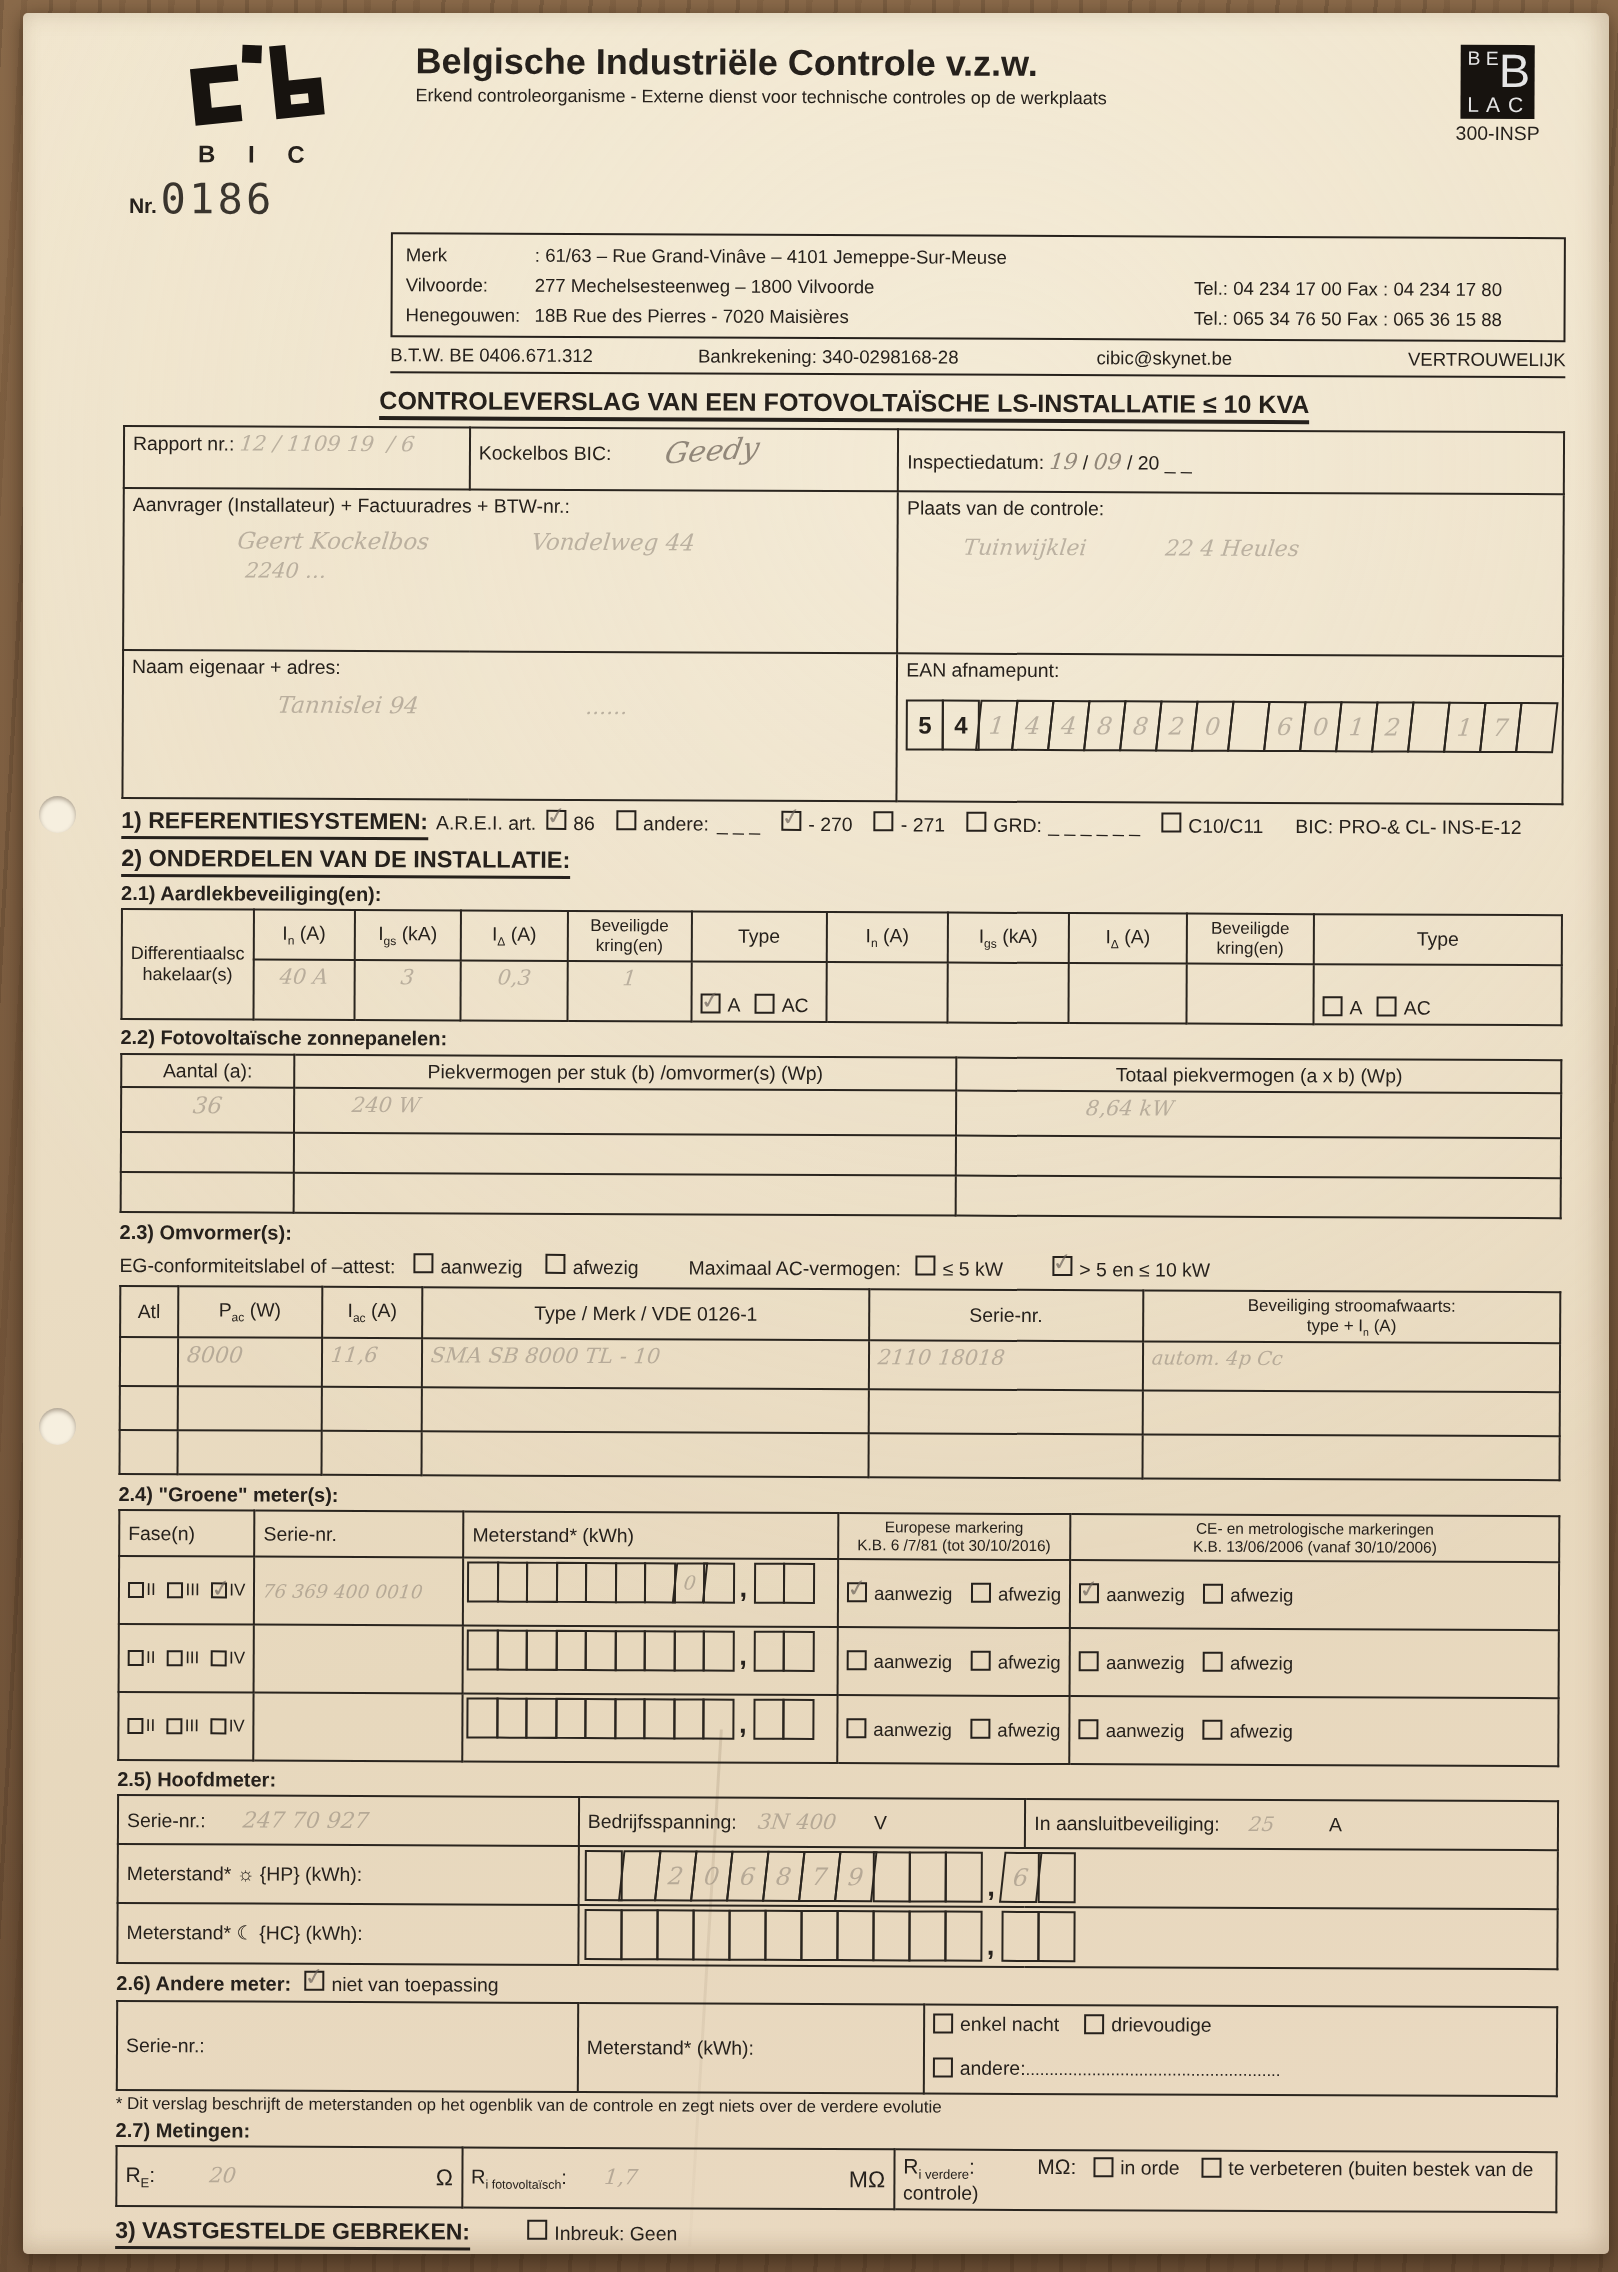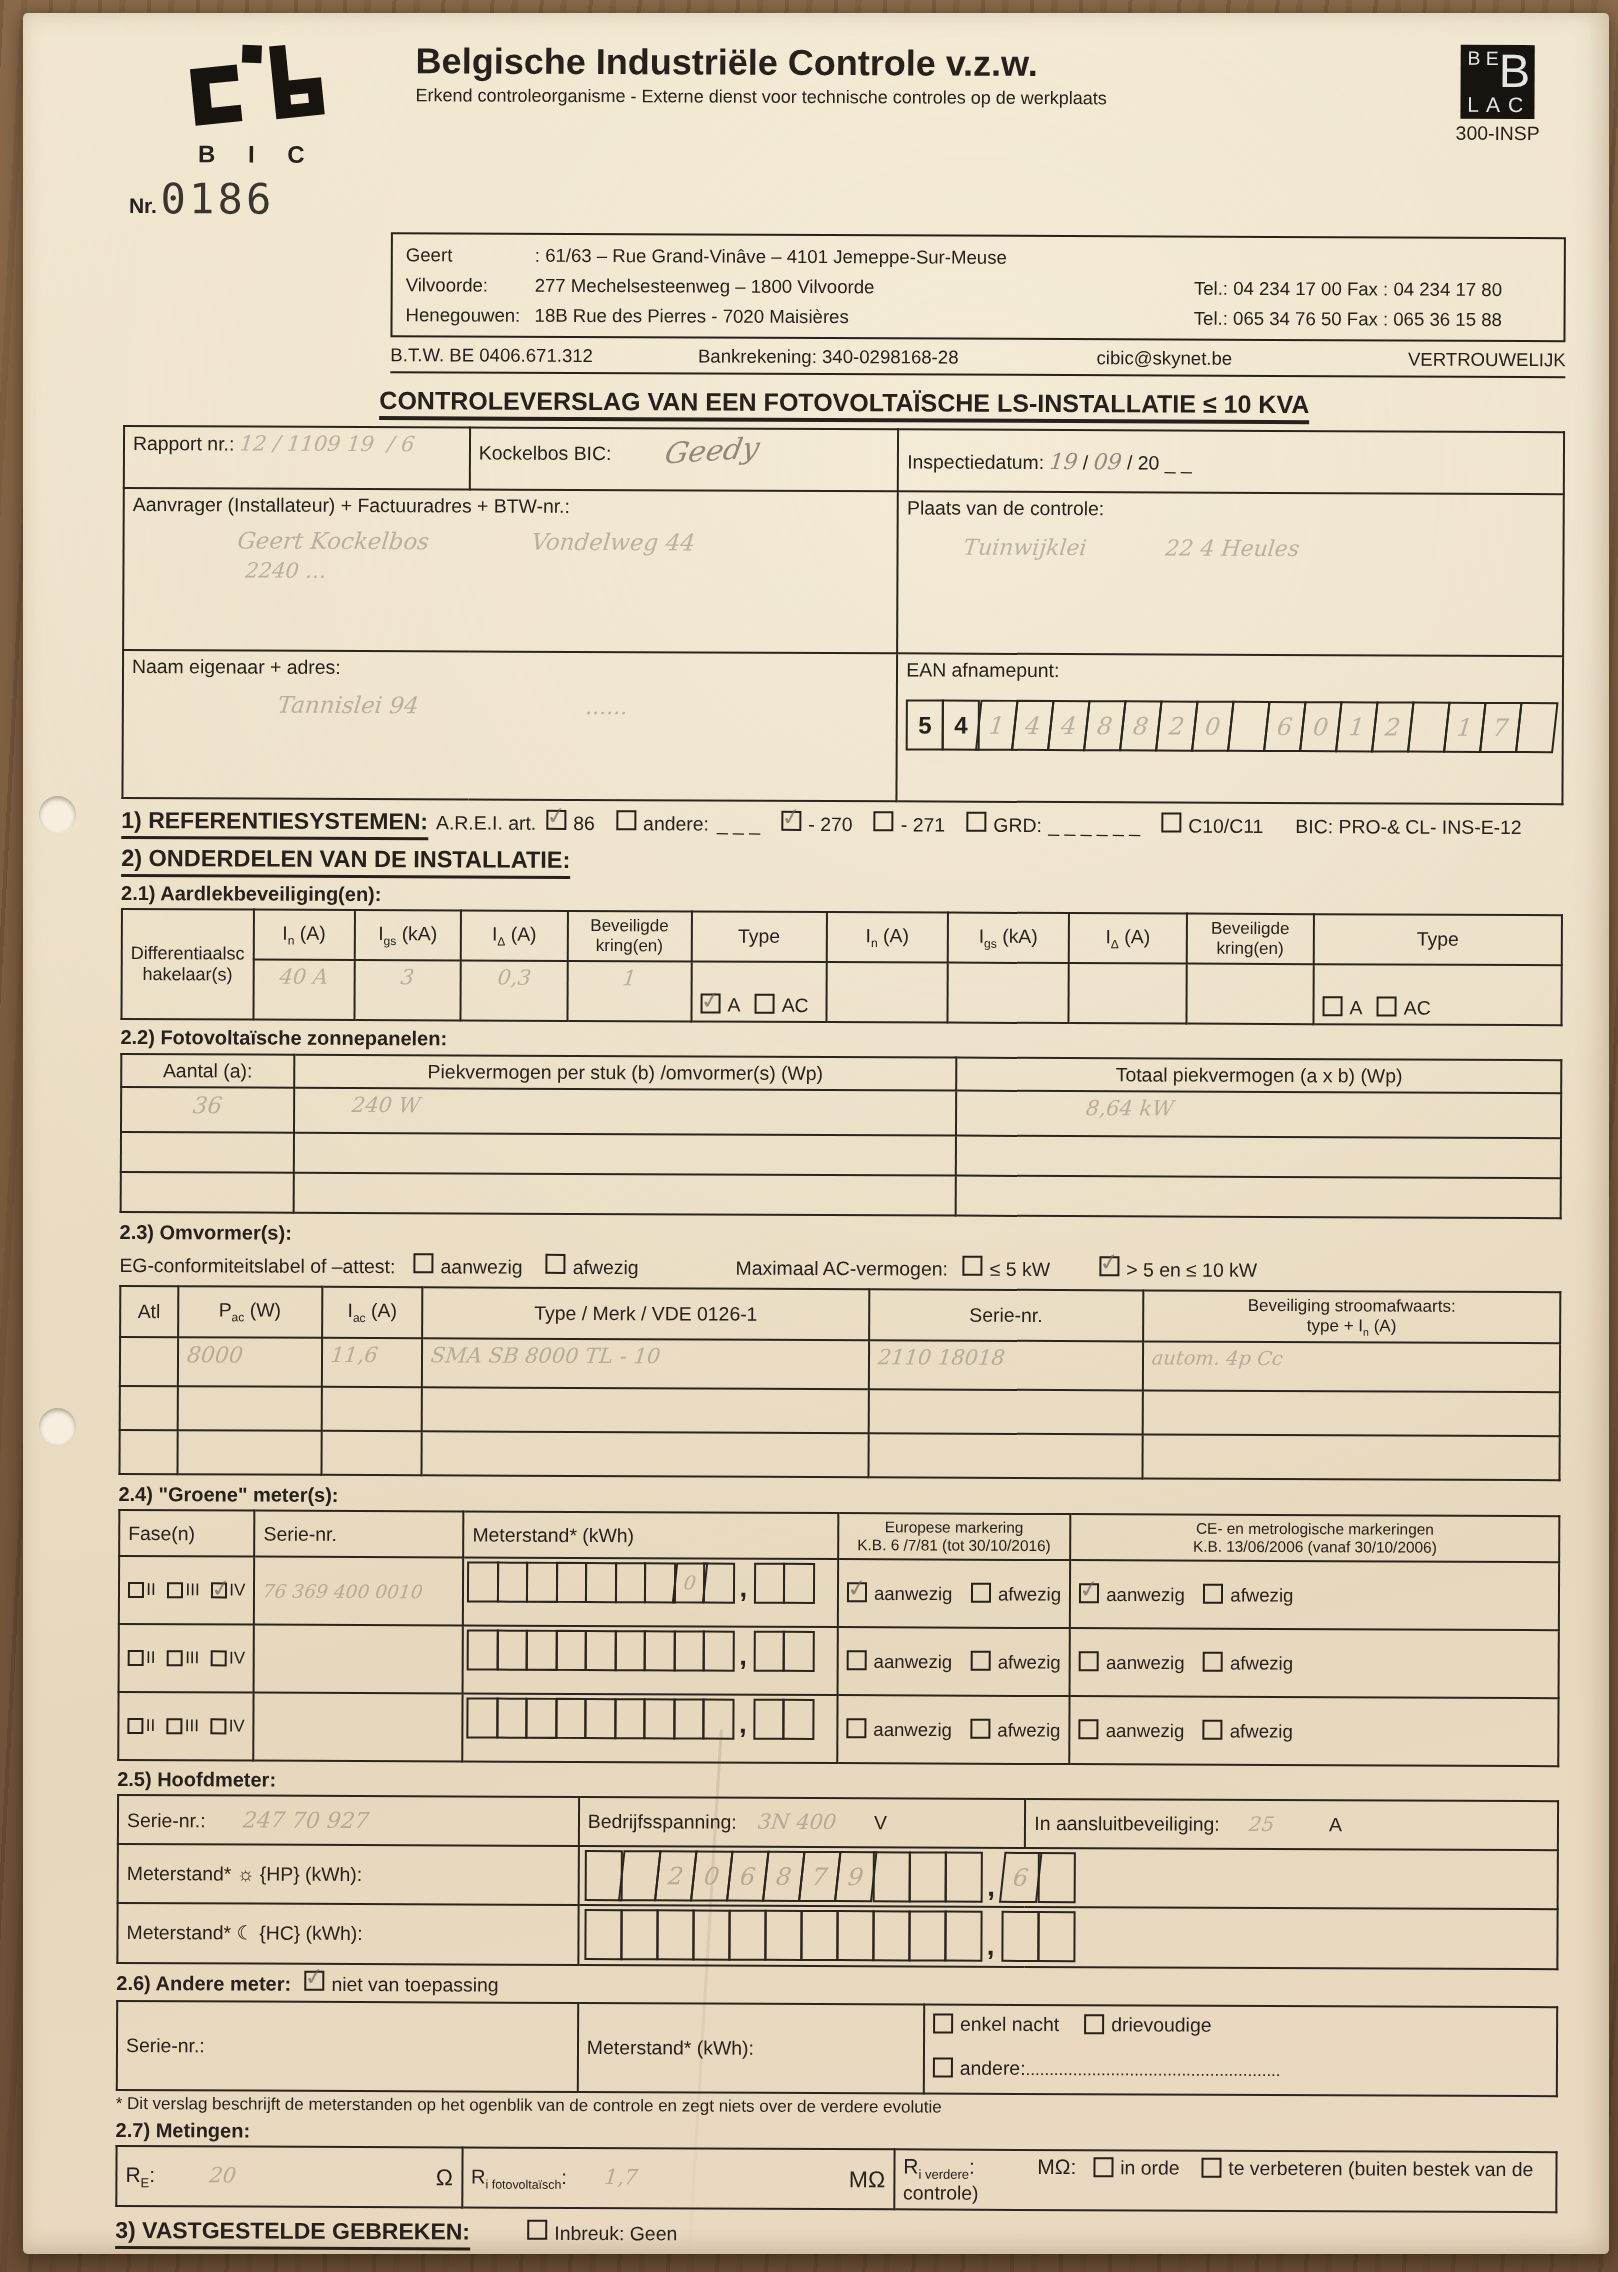--- a/index.html
+++ b/index.html
@@ -80,21 +80,21 @@
           <span style="position:absolute;left:6.5px;top:3.2px;font-size:19.4px;line-height:21px;white-space:pre">B E</span>
           <span style="position:absolute;right:4.9px;top:-1.6px;font-size:47px">B</span>
           <span style="position:absolute;left:6.5px;bottom:1.6px;font-size:21px;letter-spacing:1.6px">L A C</span>
         </div>
         <div style="font-size:19.4px;margin-top:3.2px">300-INSP</div>
       </div>
     </div>
 
     <div style="margin:8px 0 0 267px;border:2.8px solid #26211c;padding:6.5px 13px">
       <div class="row" style="font-size:18.6px;margin:3.2px 0">
-        <span style="width:129px;flex:none">Geert</span>
+        <span style="width:129px;flex:none">Merk</span>
         <span>:  61/63 – Rue Grand-Vinâve – 4101 Jemeppe-Sur-Meuse</span>
       </div>
       <div class="row" style="font-size:18.6px;margin:8px 0 3.2px 0">
         <span style="width:129px;flex:none">Vilvoorde:</span>
         <span>277 Mechelsesteenweg – 1800 Vilvoorde</span>
         <span class="grow"></span>
         <span style="margin-right:49px">Tel.: 04 234 17 00   Fax : 04 234 17 80</span>
       </div>
       <div class="row" style="font-size:18.6px;margin:8px 0 3.2px 0">
         <span style="width:129px;flex:none">Henegouwen:</span>
@@ -273,21 +273,21 @@
     </tbody>
       </table>
 
     <div style="margin-top:8px"><span class="sec" style="font-size:20px">2.3) Omvormer(s):</span></div>
     <div class="row" style="margin-top:8px;font-size:19.4px">
       <span>EG-conformiteitslabel of –attest:</span>
       <span class="cb" style="margin-left:18px"></span>
         <span>aanwezig</span>
       <span class="cb" style="margin-left:23px"></span>
         <span>afwezig</span>
-      <span style="margin-left:97px">Maximaal AC-vermogen:</span>
+      <span style="margin-left:50px">Maximaal AC-vermogen:</span>
       <span class="cb" style="margin-left:14.6px"></span>
         <span>≤  5 kW</span>
       <span class="cb ck" style="margin-left:49px"></span>
         <span>&gt; 5 en ≤  10  kW</span>
     </div>
     <table style="margin-top:8px">
       <tbody>
           <tr>
         <th style="width:4%">Atl</th>
         <th style="width:10%"><span>P</span><sub>ac</sub><span> (W)</span></th>

